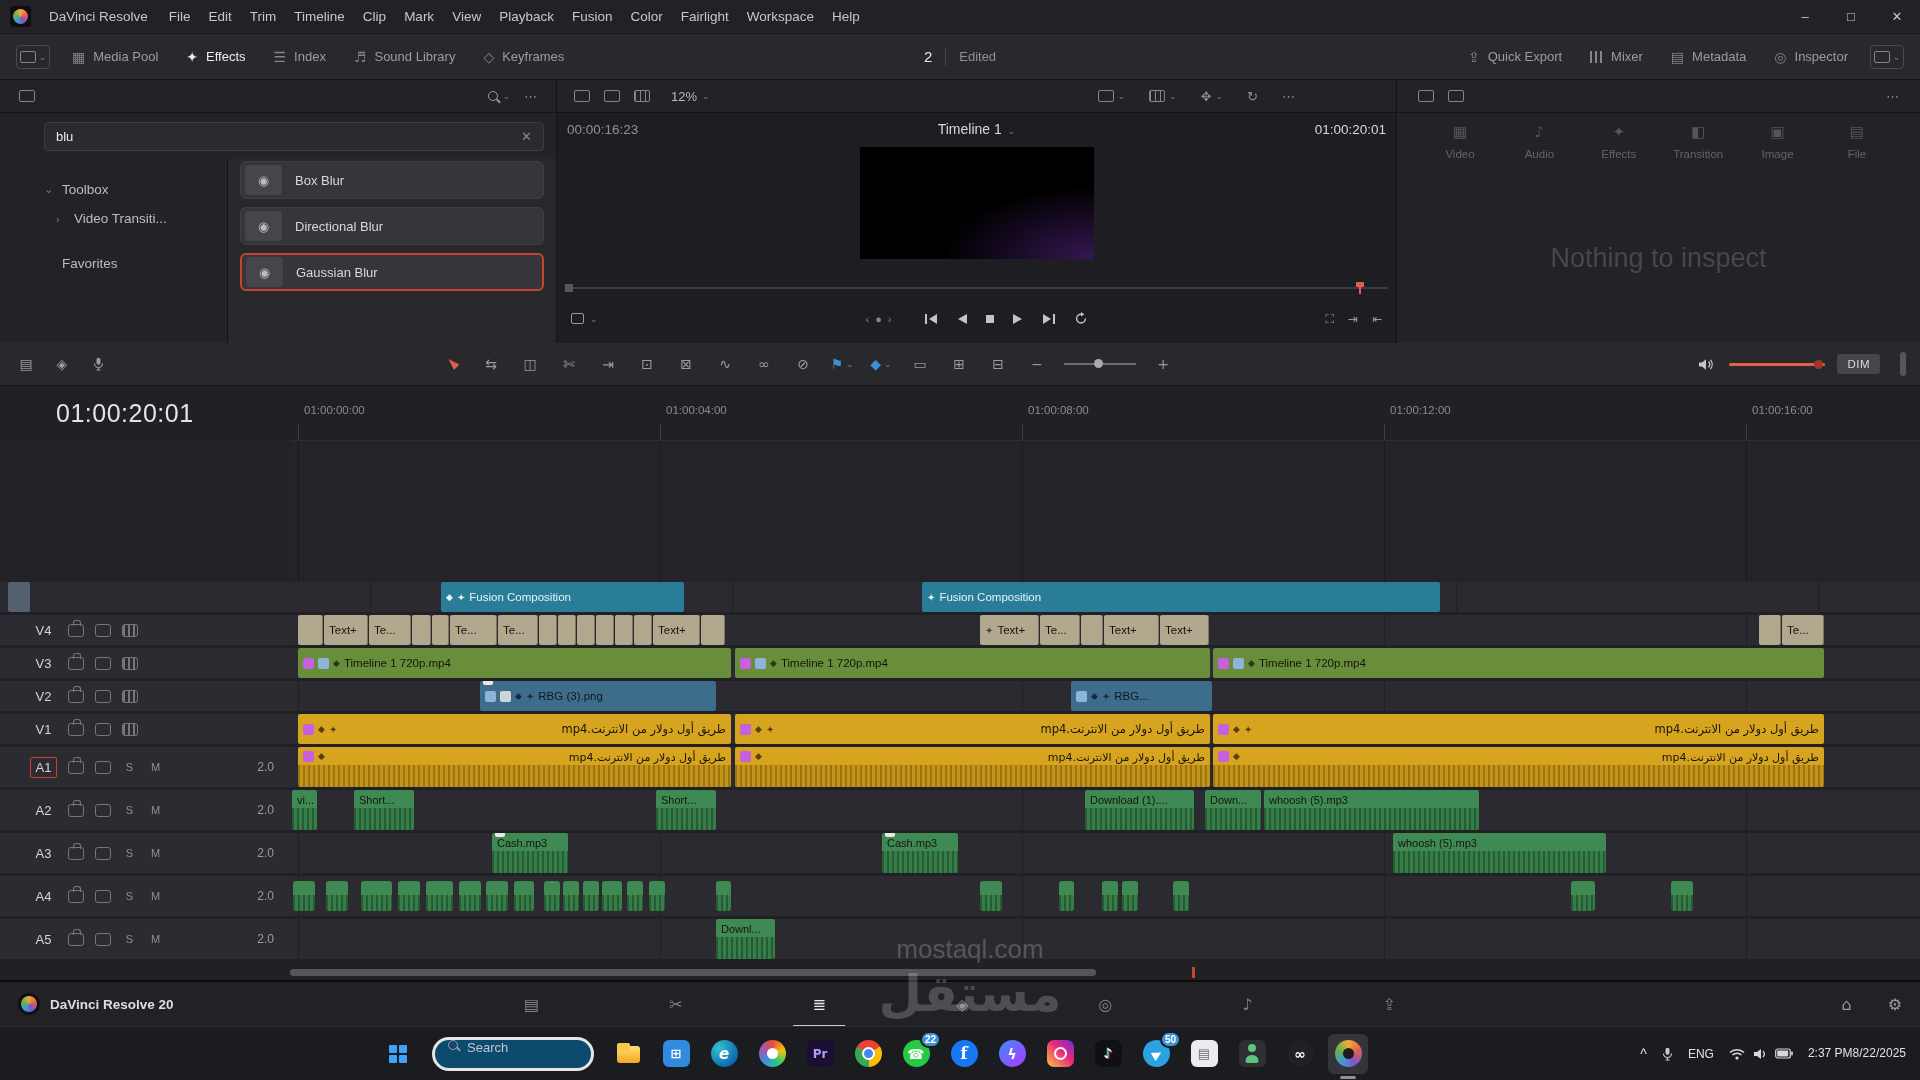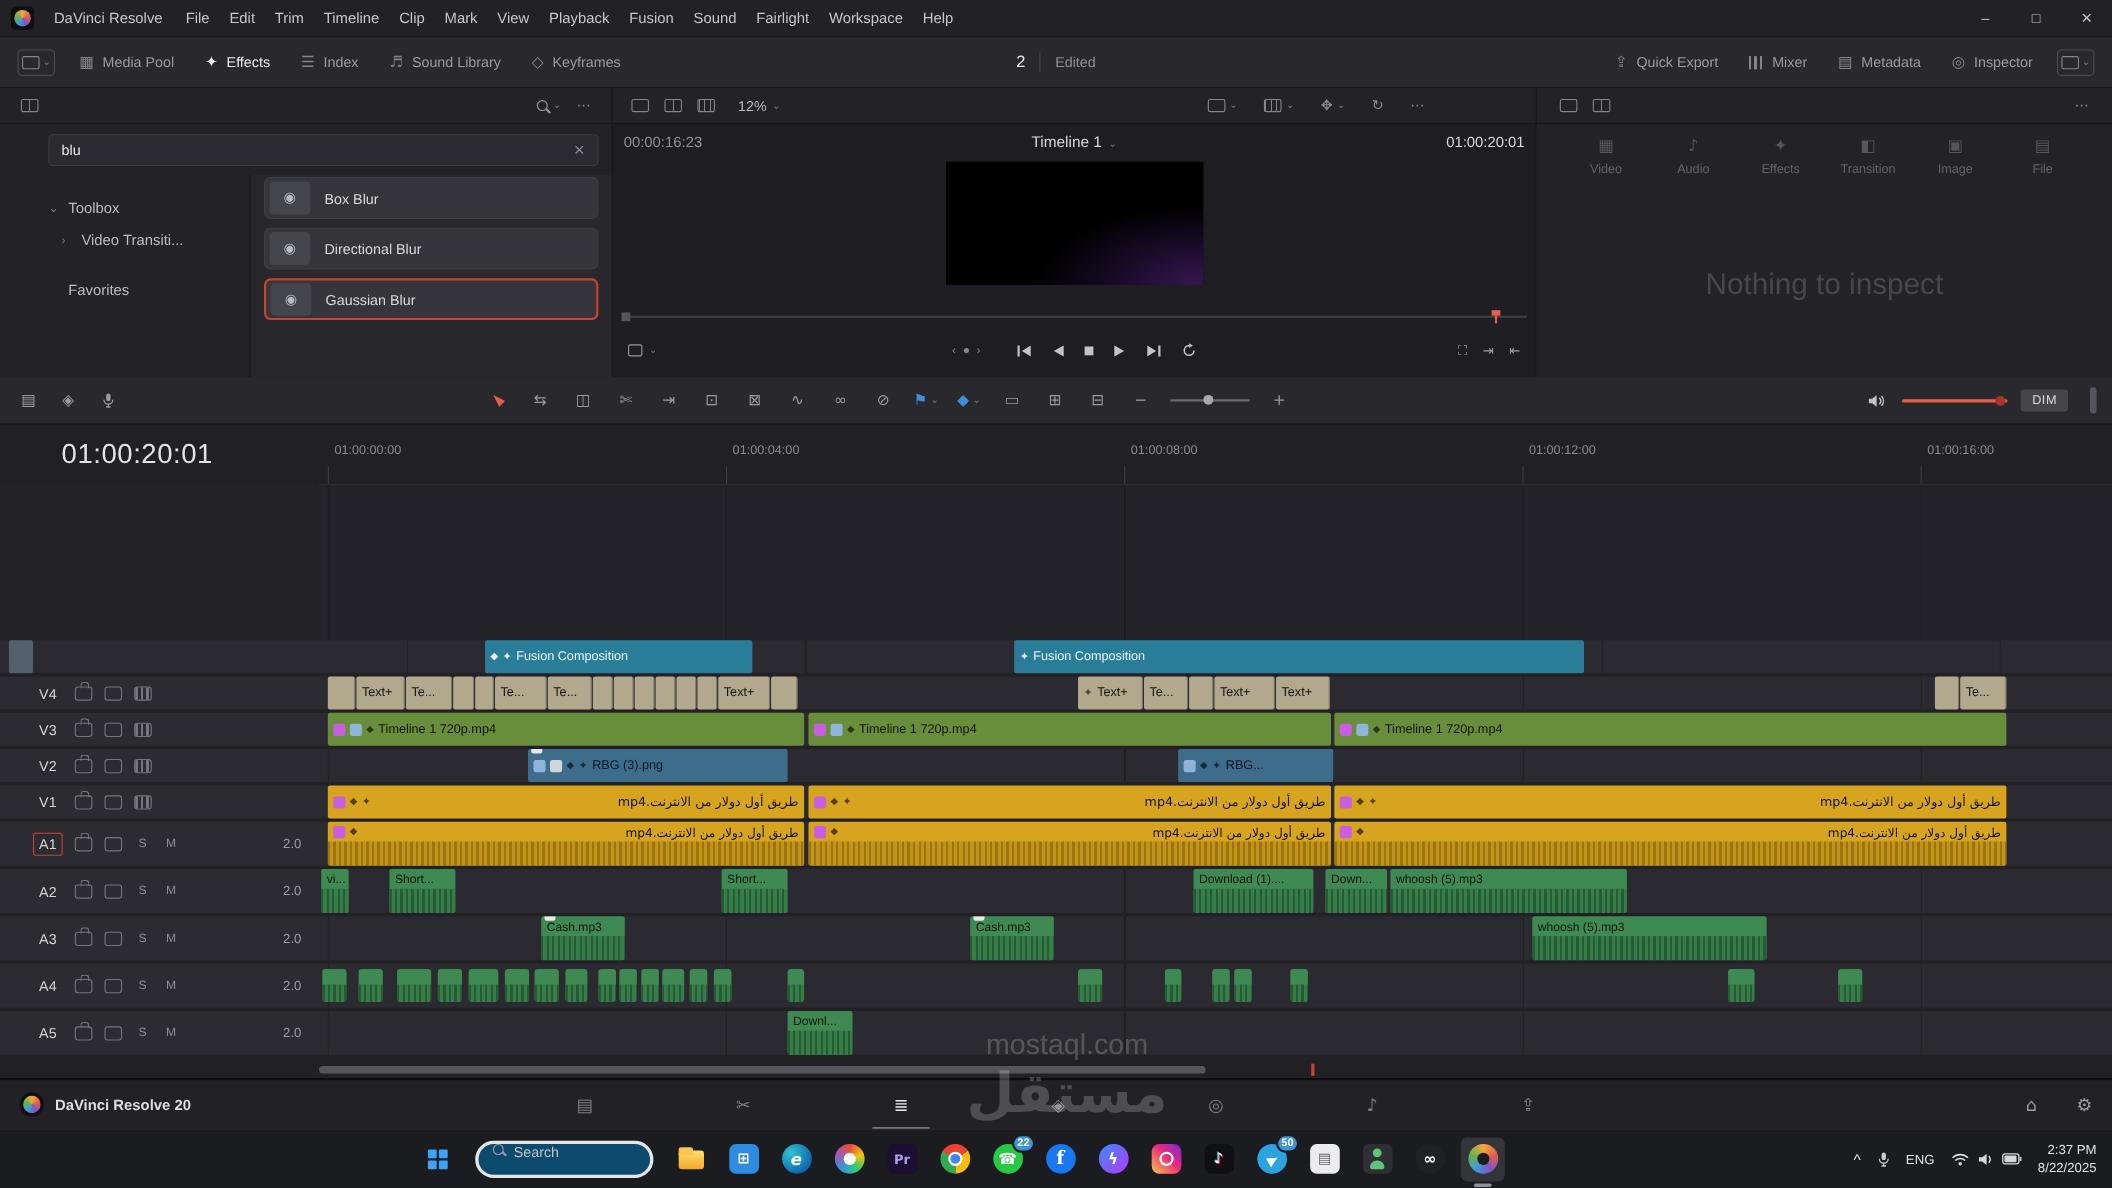--- a/index.html
+++ b/index.html
@@ -207,21 +207,21 @@
 .ic-xbox{background:#2e2f35;position:relative;color:transparent;}
 .ic-xbox::before{content:"";position:absolute;top:4px;left:50%;transform:translateX(-50%);width:8px;height:8px;border-radius:50%;background:#5dc47a;}
 .ic-xbox::after{content:"";position:absolute;bottom:4px;left:50%;transform:translateX(-50%);width:13px;height:8px;border-radius:6px 6px 2px 2px;background:#5dc47a;}
 .ic-github{background:#1f2126;border-radius:50%;font-size:14px;}
 .ic-davinci{border-radius:50%;background:conic-gradient(#f2a93b,#e3604d,#8253c2,#3f9bd8,#69b34a,#f2a93b);position:relative;color:transparent;}
 .ic-davinci::after{content:"";position:absolute;inset:8px;background:#1b1c20;border-radius:50%;}
 .badge{position:absolute;top:-3px;right:-5px;min-width:17px;height:17px;border-radius:9px;background:#3d95d6;color:#fff;font-size:10px;display:flex;align-items:center;justify-content:center;padding:0 3px;border:2px solid #1b1c20;font-weight:700;z-index:5;}
 #tray{margin-left:auto;display:flex;align-items:center;gap:15px;padding-right:14px;}
 #tray .txt{color:#e2e2e6;font-size:12px;}
 #tray-status{display:flex;align-items:center;gap:8px;}
-#clock{display:flex;flex-direction:column;align-items:flex-end;line-height:1.3;color:#e2e2e6;font-size:12px;}
+#clock{display:flex;flex-direction:row;align-items:flex-end;line-height:1.3;color:#e2e2e6;font-size:12px;}
 
 
 #watermark{position:absolute;left:820px;top:938px;width:300px;text-align:center;color:#ffffff;opacity:.2;z-index:60;pointer-events:none;}
 #wm1{font-size:50px;font-weight:700;font-family:"DejaVu Sans",sans-serif;}
 #wm2{font-size:26px;margin-top:-4px;font-family:"Liberation Sans",sans-serif;}
 svg{display:block;}
 </style>
 </head>
 <body>
 
@@ -235,21 +235,21 @@
     <div id="menu-items" style="display:flex;">
         <div class="menu-item">File</div>
         <div class="menu-item">Edit</div>
         <div class="menu-item">Trim</div>
         <div class="menu-item">Timeline</div>
         <div class="menu-item">Clip</div>
         <div class="menu-item">Mark</div>
         <div class="menu-item">View</div>
         <div class="menu-item">Playback</div>
         <div class="menu-item">Fusion</div>
-        <div class="menu-item">Sound</div>
+        <div class="menu-item">Color</div>
         <div class="menu-item">Fairlight</div>
         <div class="menu-item">Workspace</div>
         <div class="menu-item">Help</div>
       </div>
     <div id="win-controls">
       <div class="win-btn">–</div>
       <div class="win-btn">□</div>
       <div class="win-btn">✕</div>
     </div>
   </div>

